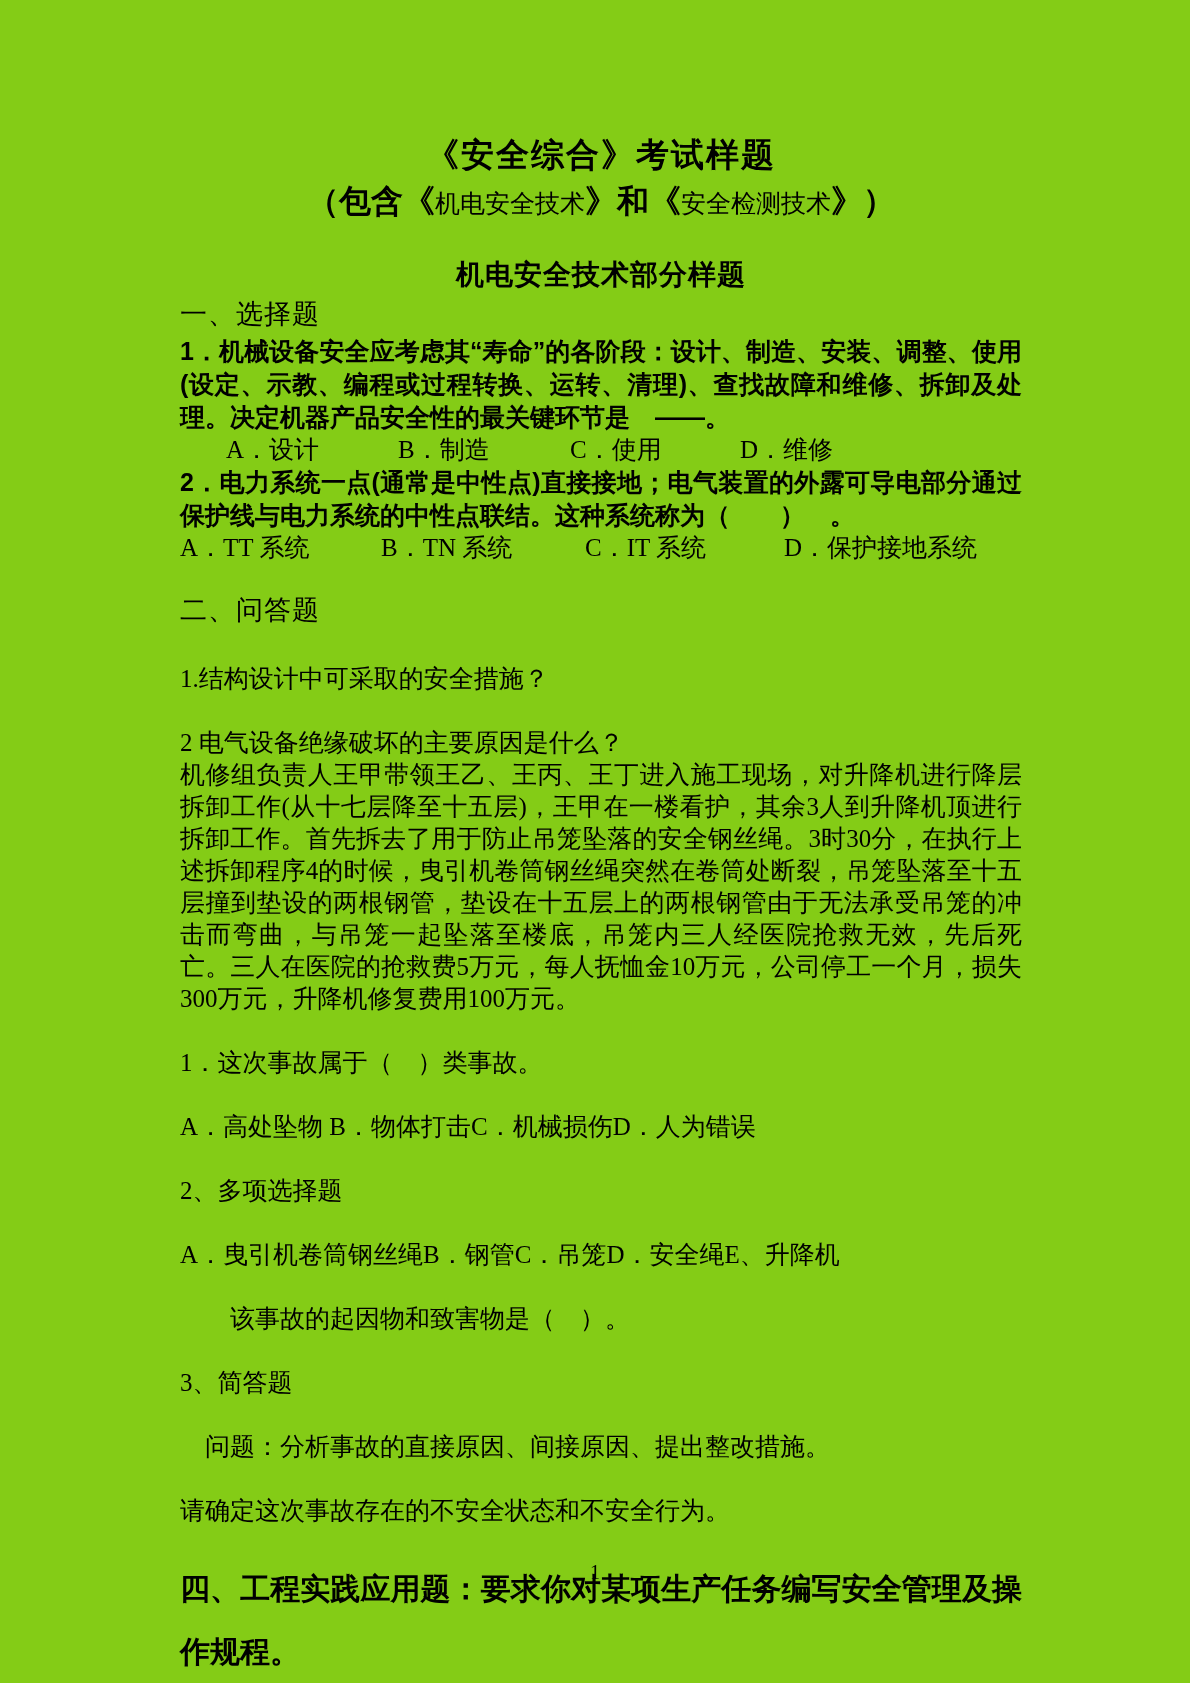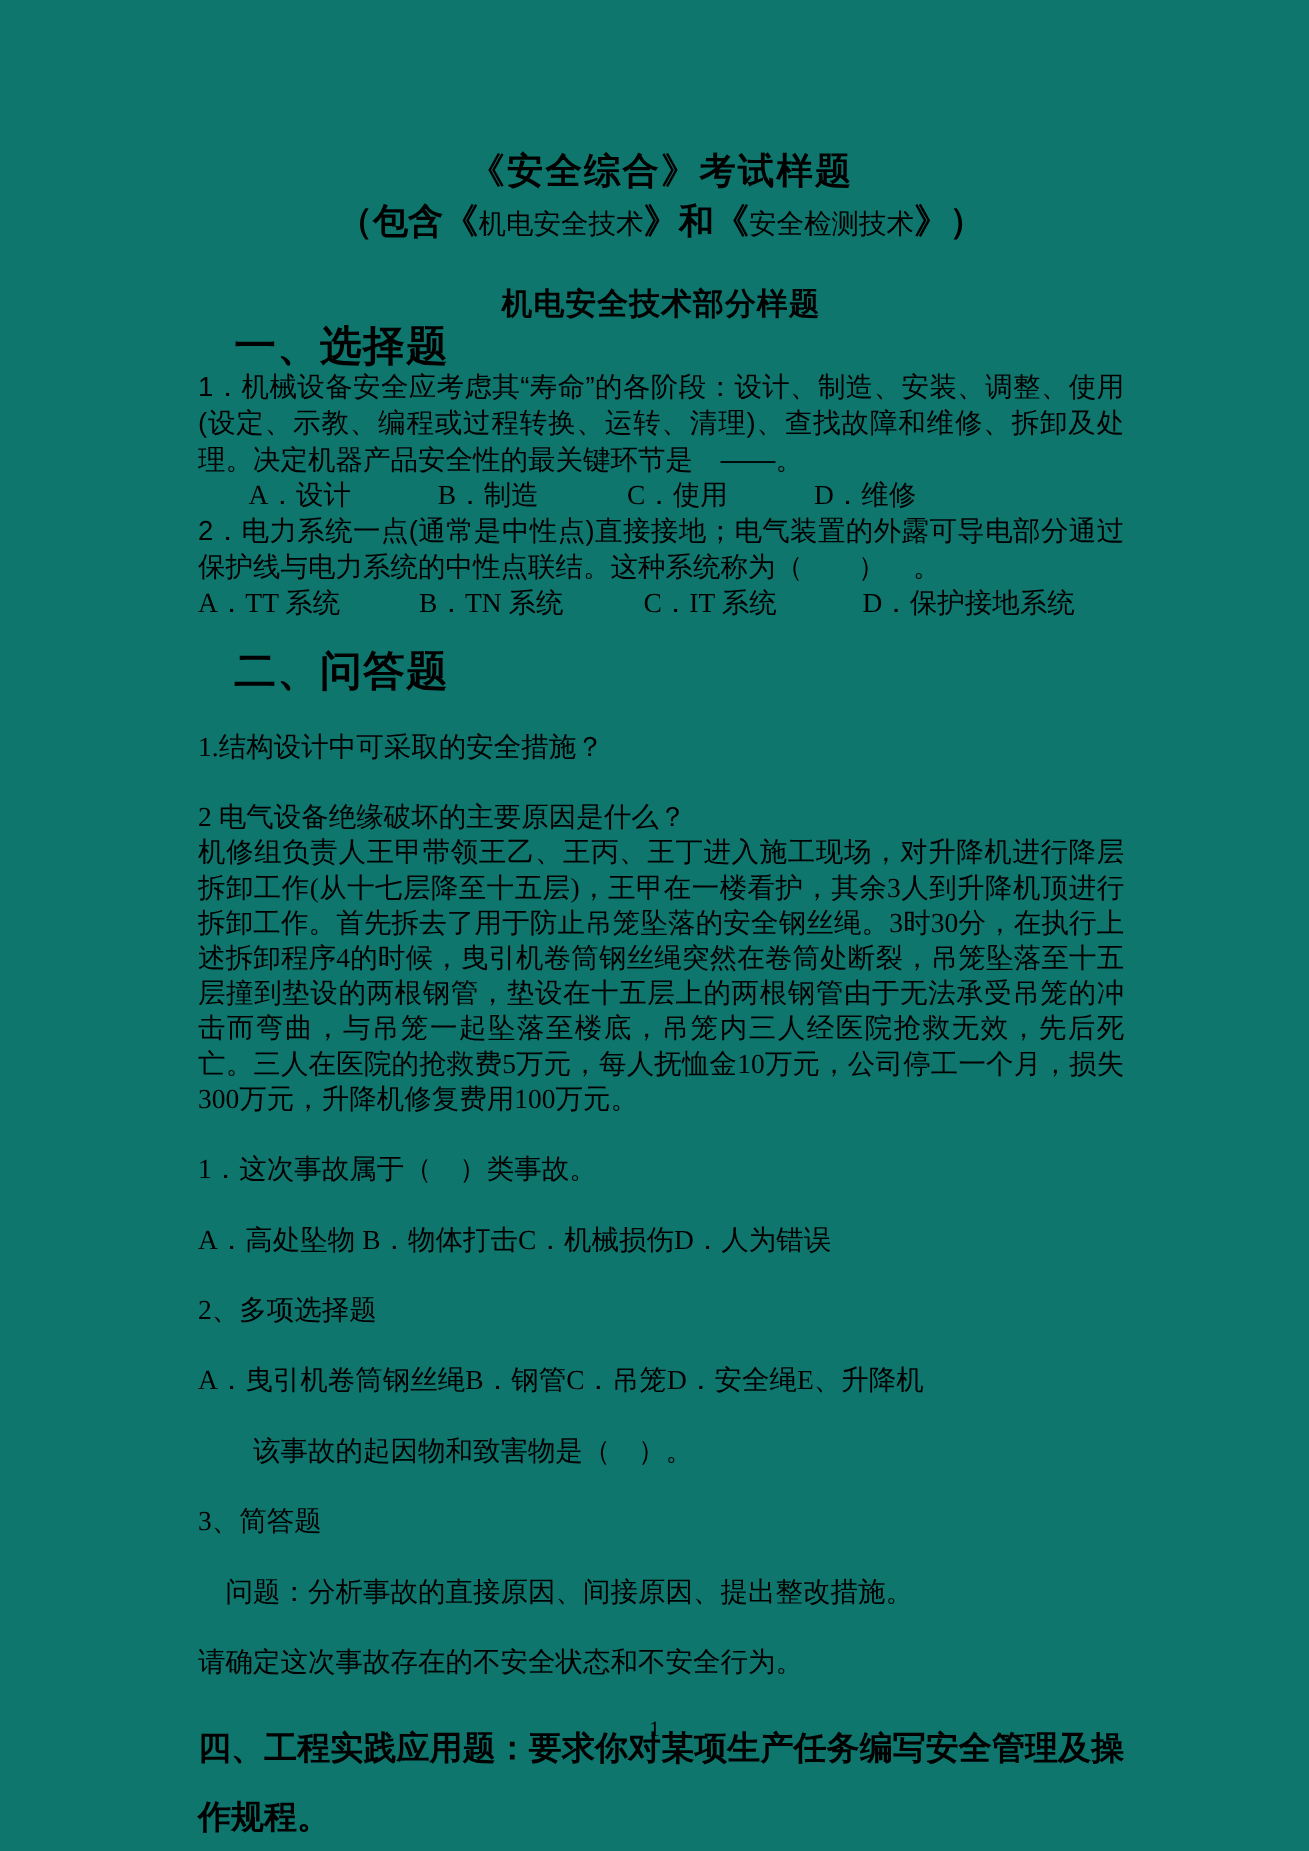--- a/index.html
+++ b/index.html
@@ -1,20 +1,20 @@
 <!DOCTYPE html>
 <html><head>
 <meta charset="utf-8">
 <style>
   html,body { margin:0; padding:0; background:#888; }
   .page {
     position:relative;
     width:1190px; height:1683px;
     margin:0 auto;
-    background:#0f766e;
+    background:#84cc16;
     color:#000000;
     overflow:hidden;
     font-family:"Liberation Serif","DejaVu Serif",serif;
   }
   .content {
     position:absolute;
     left:180px; top:133px;
     width:842px;
   }
   .doc-title {
@@ -44,29 +44,28 @@
   }
   .part-title {
     font-family:"Liberation Sans","DejaVu Sans",sans-serif;
     font-weight:bold;
     font-size:28px; line-height:39px;
     text-align:center;
     letter-spacing:1px;
   }
   .sec-heading {
     font-family:"Liberation Sans","DejaVu Sans",sans-serif;
-    font-weight:bold;
-    font-size:38px; line-height:41px;
+    font-weight:normal;
+    font-size:27px; line-height:41px;
     letter-spacing:1px;
-    margin-left:33px;
   }
   .sec-heading.tight { line-height:37px; }
   .stem {
     font-family:"Liberation Sans","DejaVu Sans",sans-serif;
-    font-weight:normal;
+    font-weight:bold;
     font-size:25px; line-height:33px;
     text-align:justify;
   }
   .body-line {
     font-size:25px; line-height:32px;margin-top:32px;
   }
   .options-row {
     display:grid;
     font-size:25px; line-height:32px;
     white-space:nowrap;

